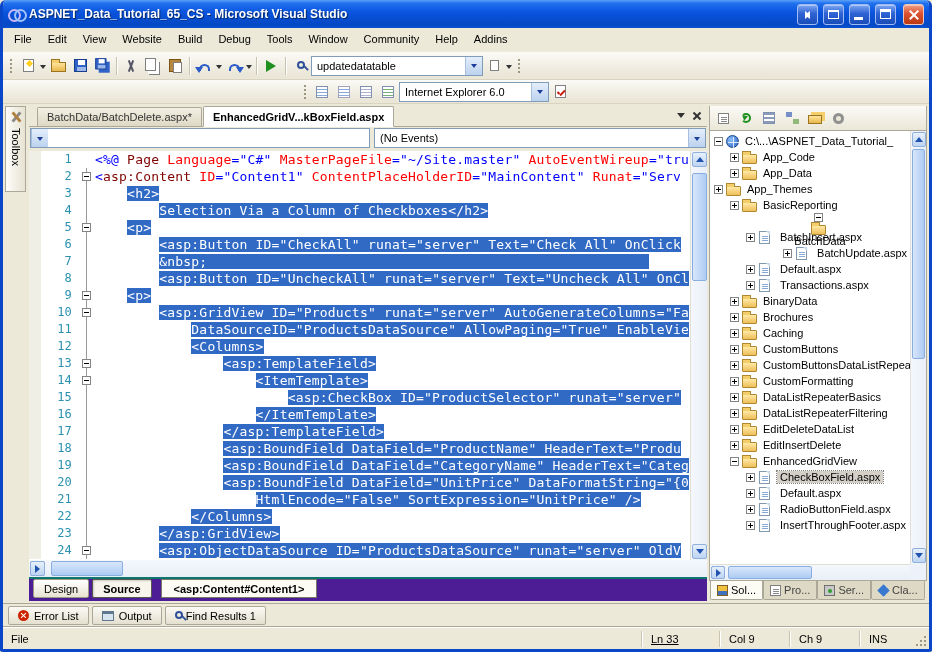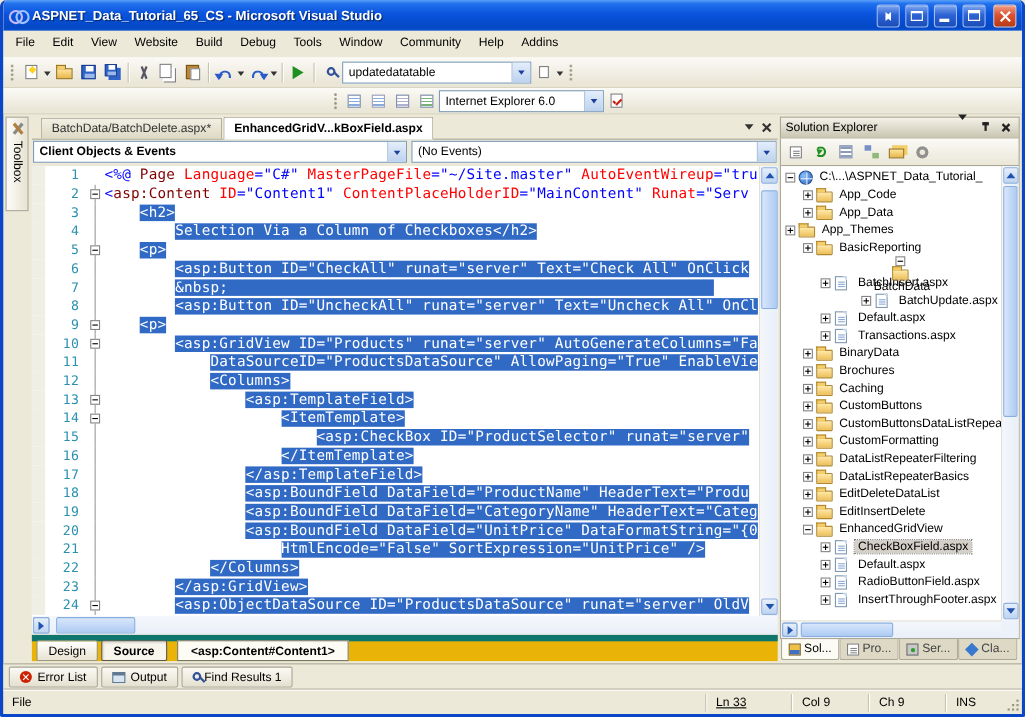--- a/index.html
+++ b/index.html
@@ -122,21 +122,21 @@
   .a-dn { width:0;height:0;border:4px solid transparent;border-top:5px solid #2052B0; margin-top:4px;}
   .a-lf { width:0;height:0;border:4px solid transparent;border-right:5px solid #2052B0; margin-right:4px;}
   .a-rt { width:0;height:0;border:4px solid transparent;border-left:5px solid #2052B0; margin-left:4px;}
   .vthumb { position:absolute; left:1px; width:15px; top:22px; height:108px; border:1px solid #88AEE0; border-radius:2px;
      background:linear-gradient(90deg,#D8E6FB,#AECBF3); }
   .hscroll { height:17px; flex:none; position:relative; background:linear-gradient(180deg,#F4F7FC,#E9EFF8); }
   .hsb { top:1px; } .hsb-l { left:1px; } .hsb-r { right:1px; }
   .hthumb { position:absolute; top:1px; left:22px; width:72px; height:15px; border:1px solid #88AEE0; border-radius:2px;
      background:linear-gradient(180deg,#D8E6FB,#AECBF3); }
 
-  .viewbar { height:24px; flex:none; display:flex; align-items:flex-end; gap:3px; padding:0 4px; background:#eab308; border-top:6px solid #0f766e; }
+  .viewbar { height:24px; flex:none; display:flex; align-items:flex-start; gap:3px; padding:0 4px; background:#4c1d95; border-top:2px solid #0f766e; }
   .vb-btn { height:19px; display:flex; align-items:center; padding:0 10px; border:1px solid #9C9A84; border-radius:2px;
      background:linear-gradient(#FFFFFF,#E8E4D2); }
   .vb-btn.active { font-weight:bold; border-color:#58584E; background:#F8F6EC; box-shadow:inset 1px 1px 2px rgba(0,0,0,.18); }
   .tagnav { height:19px; margin-left:6px; padding:0 12px; display:flex; align-items:center; font-weight:bold;
      border:1px solid #787868; background:#FDFCF4; }
 
   
   .solx { width:218px; flex:none; display:flex; flex-direction:column; }
   .solx-title { height:20px; flex:none; display:flex; align-items:center; padding:0 4px; gap:3px;
      border:1px solid #ACA899; background:linear-gradient(180deg,#F4F2E8,#C9C6B2); }
@@ -351,21 +351,20 @@
         <span class="dtab">BatchData/BatchDelete.aspx*</span>
         <span class="dtab active">EnhancedGridV...kBoxField.aspx</span>
         <span class="ts-btns">
           <span class="ts-car"></span>
           <span class="ts-x"></span>
         </span>
       </div>
 
       <div class="combos-row">
         <span class="combo combo-objects">
-          <span class="cval">Client Objects &amp; Events</span>
           <span class="cbtn">
               <span class="arrd"></span>
             </span>
         </span>
         <span class="combo combo-events">
           <span class="cval">(No Events)</span>
           <span class="cbtn">
               <span class="arrd"></span>
             </span>
         </span>
@@ -397,28 +396,20 @@
       </div>
 
       <div class="viewbar">
         <span class="vb-btn">Design</span>
         <span class="vb-btn active">Source</span>
         <span class="tagnav">&lt;asp:Content#Content1&gt;</span>
       </div>
     </div>
 
     <div class="solx">
-      <div class="solx-title">
-        <span class="t">Solution Explorer</span>
-        <span class="cap-btn"><span class="cap-car"></span></span>
-        <span class="cap-btn">
-            <span class="cap-pin"></span>
-          </span>
-        <span class="cap-btn cap-x"></span>
-      </div>
       <div class="solx-toolbar">
         <span class="sxbtn">
             <span class="mi mi-pro"></span>
           </span>
         <span class="sxbtn">
             <span class="i-refresh"></span>
           </span>
         <span class="sxbtn">
             <span class="i-nest"></span>
           </span>
@@ -559,29 +550,29 @@
               </span>
               <span class="ti t-folder"></span>
               <span class="tlabel">CustomFormatting</span>
             </div>
             <div class="trow" style="padding-left: 20px;">
               <span class="exp">
                 <i class="em"></i>
                 <i class="ep"></i>
               </span>
               <span class="ti t-folder"></span>
+              <span class="tlabel">DataListRepeaterBasics</span>
+            </div>
+            <div class="trow" style="padding-left: 20px;">
+              <span class="exp">
+                <i class="em"></i>
+                <i class="ep"></i>
+              </span>
+              <span class="ti t-folder"></span>
               <span class="tlabel">DataListRepeaterFiltering</span>
-            </div>
-            <div class="trow" style="padding-left: 20px;">
-              <span class="exp">
-                <i class="em"></i>
-                <i class="ep"></i>
-              </span>
-              <span class="ti t-folder"></span>
-              <span class="tlabel">DataListRepeaterBasics</span>
             </div>
             <div class="trow" style="padding-left: 20px;">
               <span class="exp">
                 <i class="em"></i>
                 <i class="ep"></i>
               </span>
               <span class="ti t-folder"></span>
               <span class="tlabel">EditDeleteDataList</span>
             </div>
             <div class="trow" style="padding-left: 20px;">

